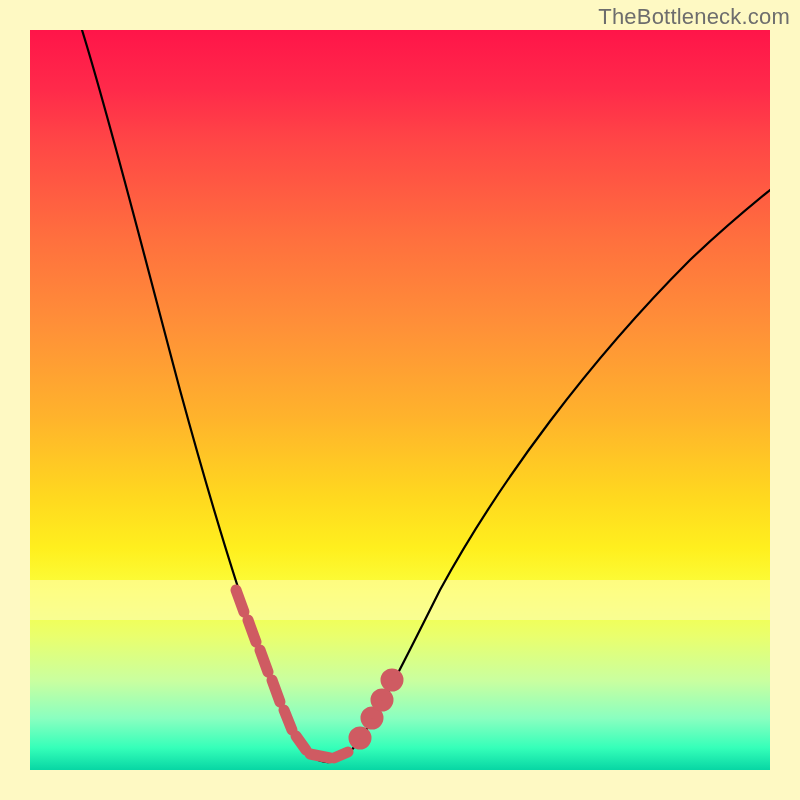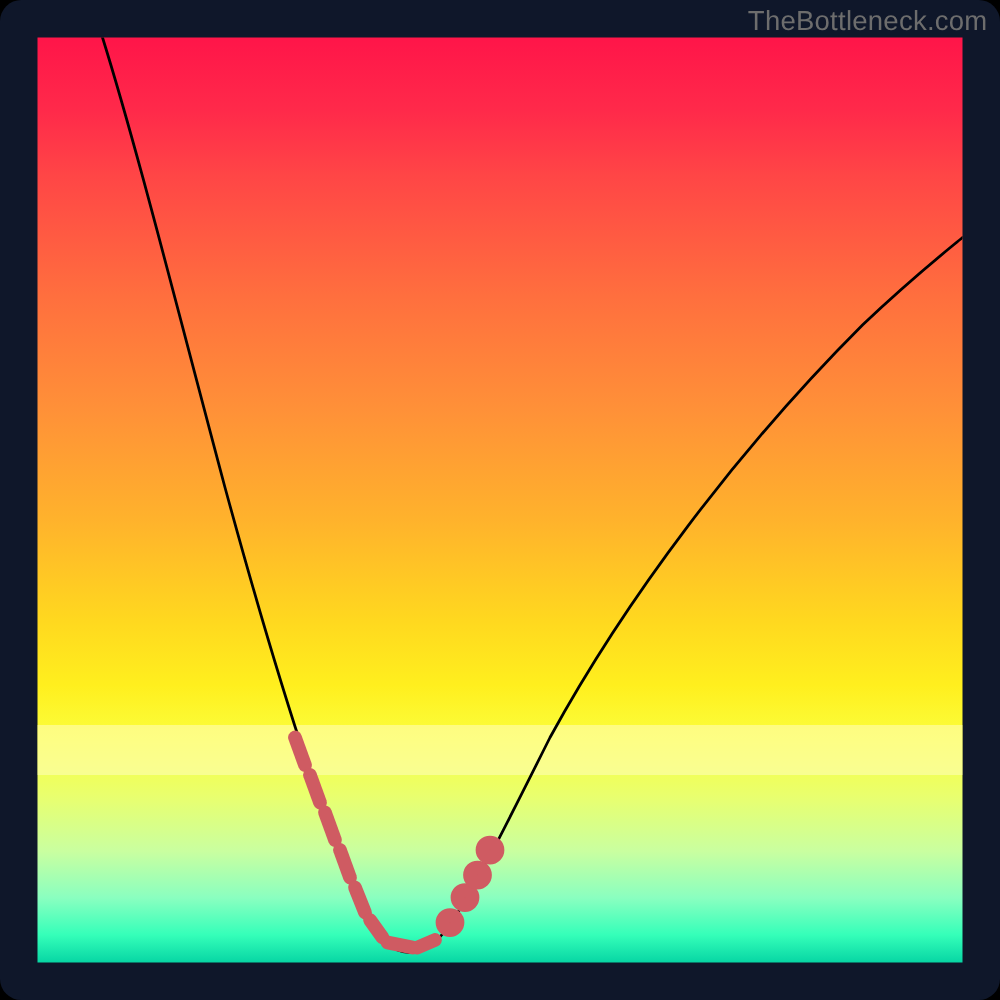--- a/index.html
+++ b/index.html
@@ -7,22 +7,21 @@
     padding: 0;
     width: 800px;
     height: 800px;
     background: #000;
     overflow: hidden;
   }
   .stage {
     position: relative;
     width: 800px;
     height: 800px;
-    background: #0f172a;
-    border-radius: 17px;
+    background: #fef9c3;
   }
   .plot-area {
     position: absolute;
     left: 30px;
     top: 30px;
     width: 740px;
     height: 740px;
     
     background: linear-gradient(
       to bottom,

